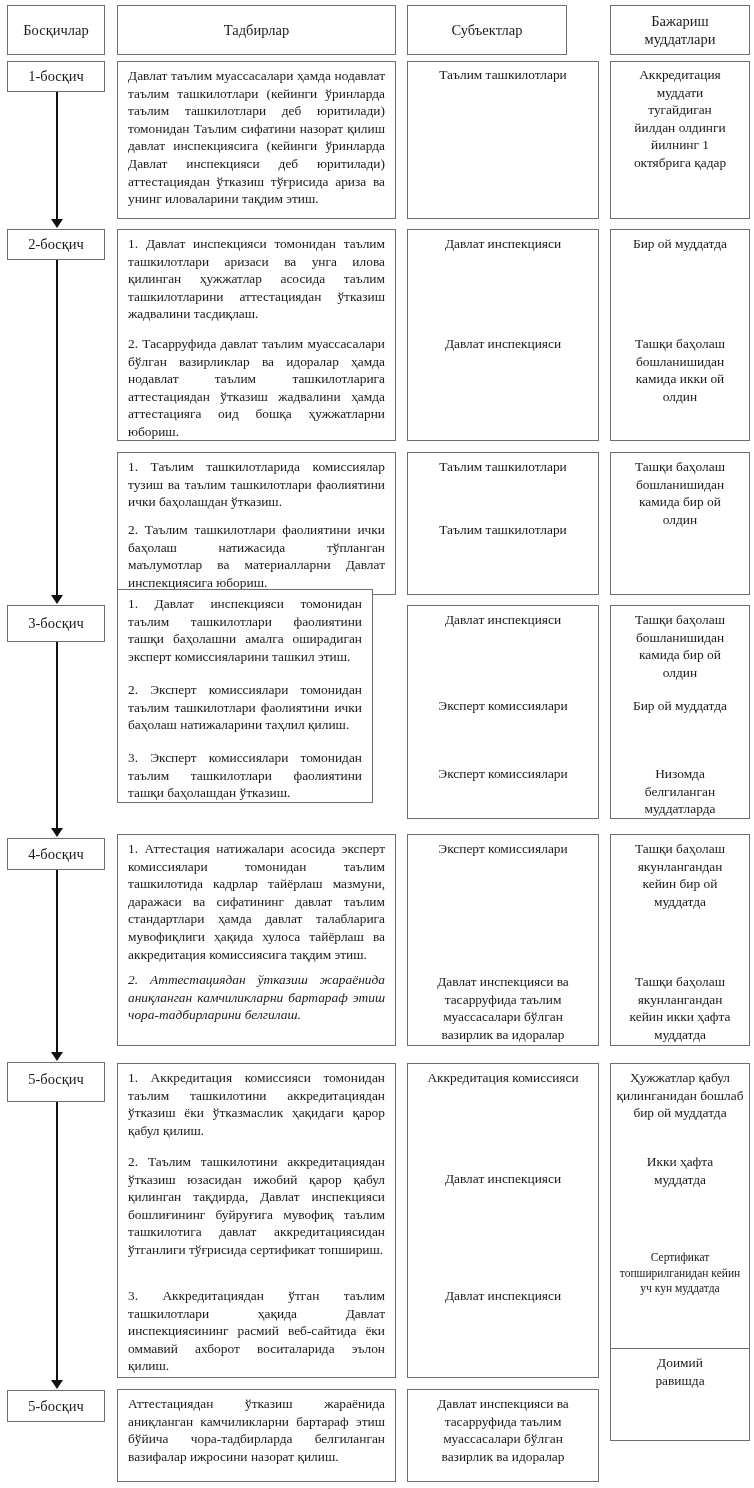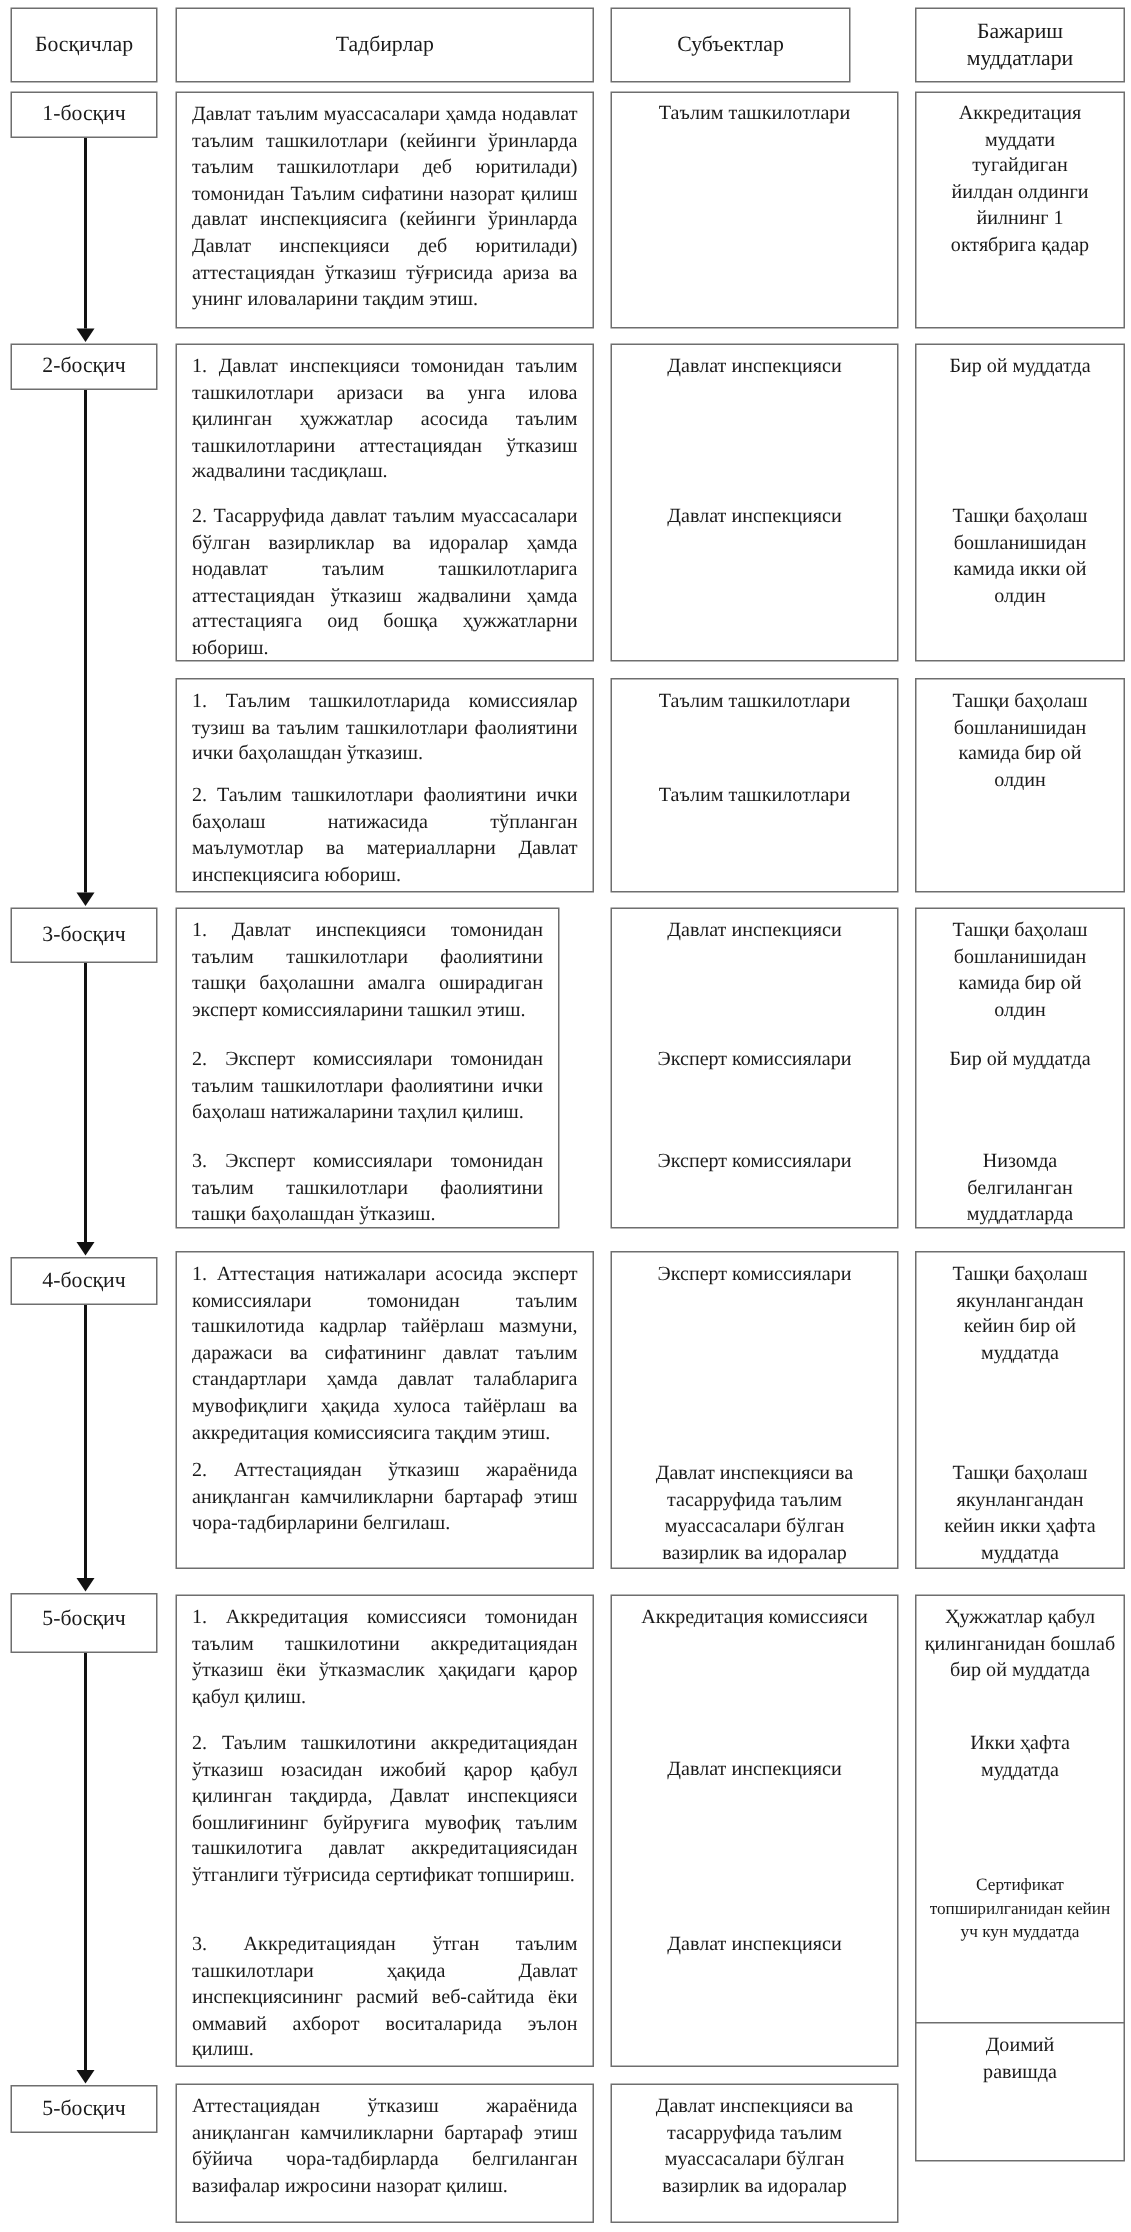--- a/index.html
+++ b/index.html
@@ -83,42 +83,42 @@
   <div class="abs" style="top:5px;">Таълим ташкилотлари</div>
   <div class="abs" style="top:68px;">Таълим ташкилотлари</div>
 </div>
 <div class="box" style="left:610px;top:452px;width:140px;height:143px;">
   <div class="abs" style="top:5px;left:22px;right:22px;">Ташқи баҳолаш бошланишидан камида бир ой олдин</div>
 </div>
 
 <div class="box step" style="left:7px;top:605px;width:98px;height:37px;">
     <span>3-босқич</span>
   </div>
-<div class="box" style="left:117px;top:605px;width:256px;height:214px;">
+<div class="box" style="left:117px;top:589px;width:256px;height:214px;">
   <div class="absj" style="top:5px;">1. Давлат инспекцияси томонидан таълим ташкилотлари фаолиятини ташқи баҳолашни амалга оширадиган эксперт комиссияларини ташкил этиш.</div>
   <div class="absj" style="top:91px;">2. Эксперт комиссиялари томонидан таълим ташкилотлари фаолиятини ички баҳолаш натижаларини таҳлил қилиш.</div>
   <div class="absj" style="top:159px;">3. Эксперт комиссиялари томонидан таълим ташкилотлари фаолиятини ташқи баҳолашдан ўтказиш.</div>
 </div>
 <div class="box" style="left:407px;top:605px;width:192px;height:214px;">
   <div class="abs" style="top:5px;">Давлат инспекцияси</div>
   <div class="abs" style="top:91px;">Эксперт комиссиялари</div>
   <div class="abs" style="top:159px;">Эксперт комиссиялари</div>
 </div>
 <div class="box" style="left:610px;top:605px;width:140px;height:214px;">
   <div class="abs" style="top:5px;left:22px;right:22px;">Ташқи баҳолаш бошланишидан камида бир ой олдин</div>
   <div class="abs" style="top:91px;">Бир ой муддатда</div>
   <div class="abs" style="top:159px;left:28px;right:28px;">Низомда белгиланган муддатларда</div>
 </div>
 
 <div class="box step" style="left:7px;top:838px;width:98px;height:32px;">
     <span>4-босқич</span>
   </div>
 <div class="box" style="left:117px;top:834px;width:279px;height:212px;">
   <div class="absj" style="top:5px;">1. Аттестация натижалари асосида эксперт комиссиялари томонидан таълим ташкилотида кадрлар тайёрлаш мазмуни, даражаси ва сифатининг давлат таълим стандартлари ҳамда давлат талабларига мувофиқлиги ҳақида хулоса тайёрлаш ва аккредитация комиссиясига тақдим этиш.</div>
-  <div class="absj" style="top:136px;">2. Аттестациядан ўтказиш жараёнида аниқланган камчиликларни бартараф этиш чора-тадбирларини белгилаш.</div>
+  <div class="absj" style="top:136px;font-style:italic;">2. Аттестациядан ўтказиш жараёнида аниқланган камчиликларни бартараф этиш чора-тадбирларини белгилаш.</div>
 </div>
 <div class="box" style="left:407px;top:834px;width:192px;height:212px;">
   <div class="abs" style="top:5px;">Эксперт комиссиялари</div>
   <div class="abs" style="top:138px;left:18px;right:18px;">Давлат инспекцияси ва тасарруфида таълим муассасалари бўлган вазирлик ва идоралар</div>
 </div>
 <div class="box" style="left:610px;top:834px;width:140px;height:212px;">
   <div class="abs" style="top:138px;left:14px;right:14px;">Ташқи баҳолаш якунлангандан кейин икки ҳафта муддатда</div>
   <div class="abs" style="top:5px;left:22px;right:22px;">Ташқи баҳолаш якунлангандан кейин бир ой муддатда</div>
 </div>
 

